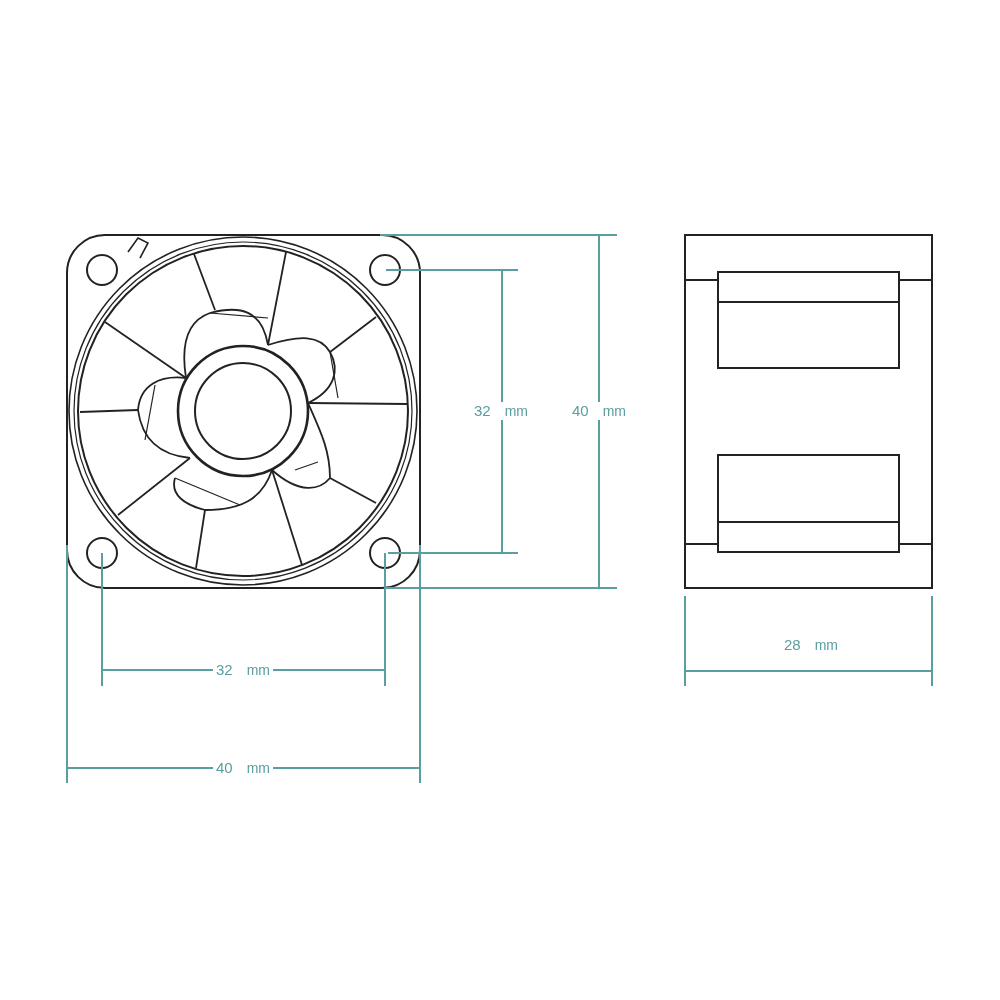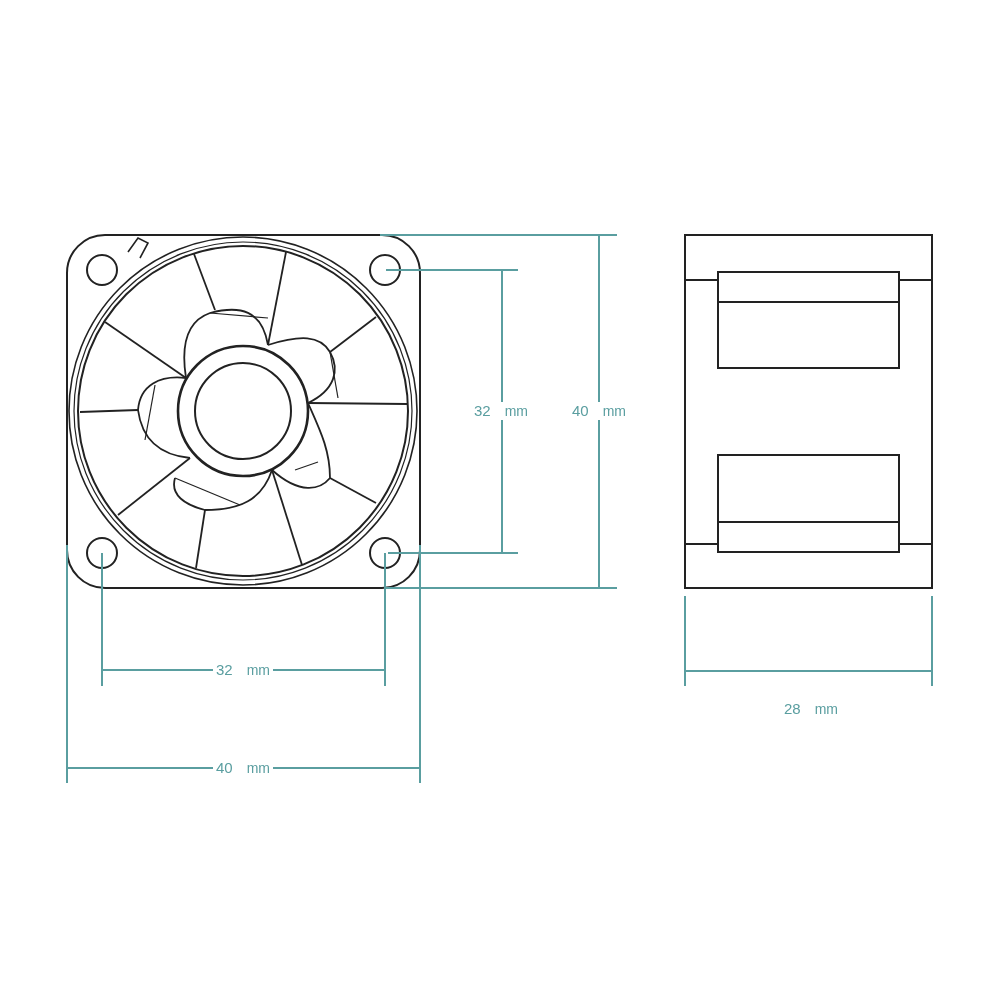--- a/index.html
+++ b/index.html
@@ -96,15 +96,15 @@
 </div>
 <div class="dim-label" style="left:569px; top:402px;">
   <span class="num">40</span><span class="unit">mm</span>
 </div>
 <div class="dim-label" style="left:213px; top:661px;">
   <span class="num">32</span><span class="unit">mm</span>
 </div>
 <div class="dim-label" style="left:213px; top:759px;">
   <span class="num">40</span><span class="unit">mm</span>
 </div>
-<div class="dim-label" style="left:781px; top:700px;">
+<div class="dim-label" style="left:781px; top:636px;">
   <span class="num">28</span><span class="unit">mm</span>
 </div>
 
 </body></html>

